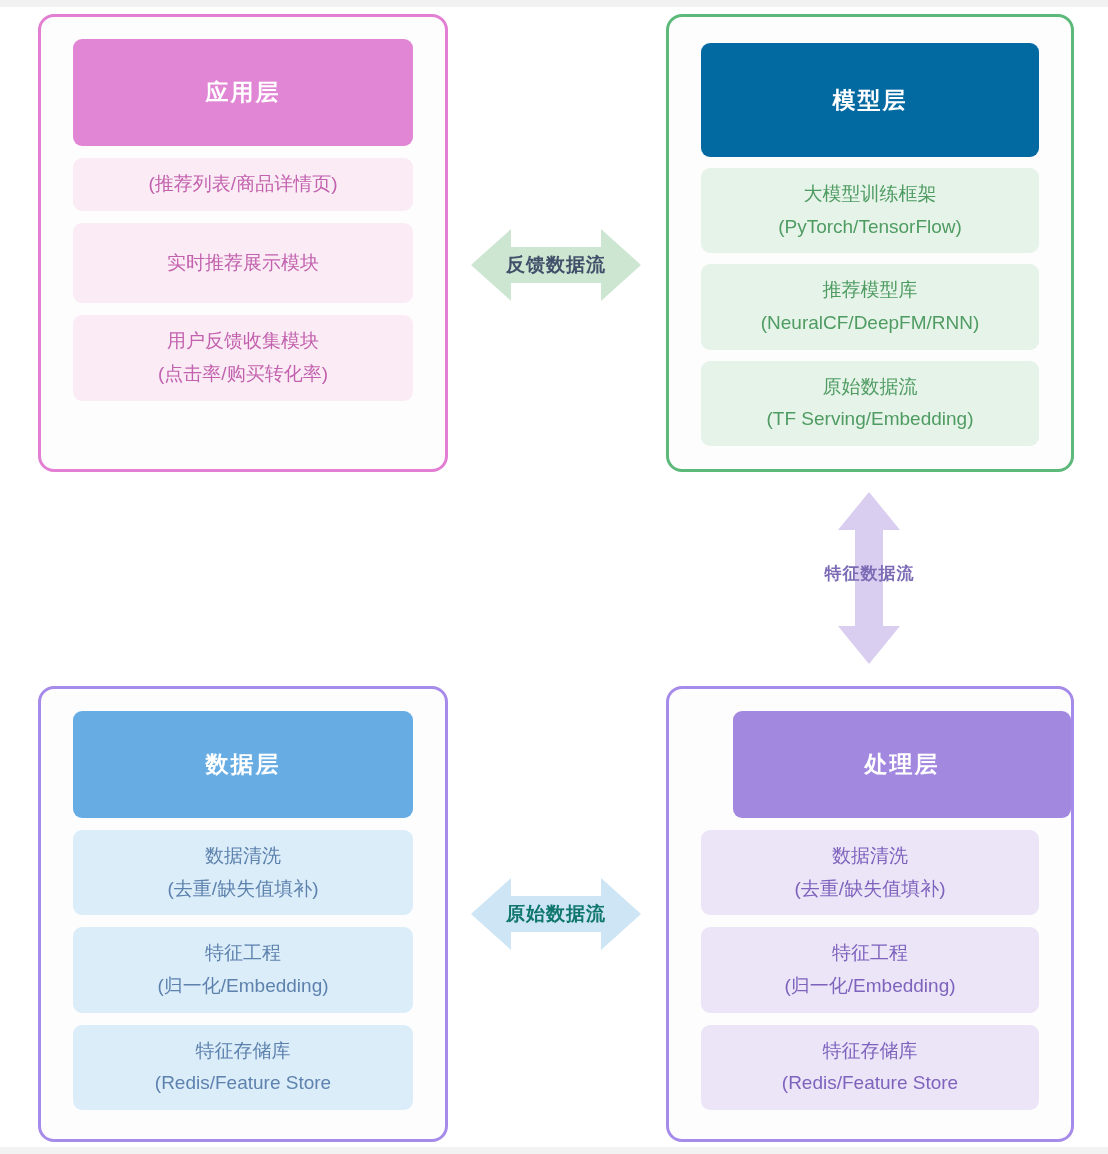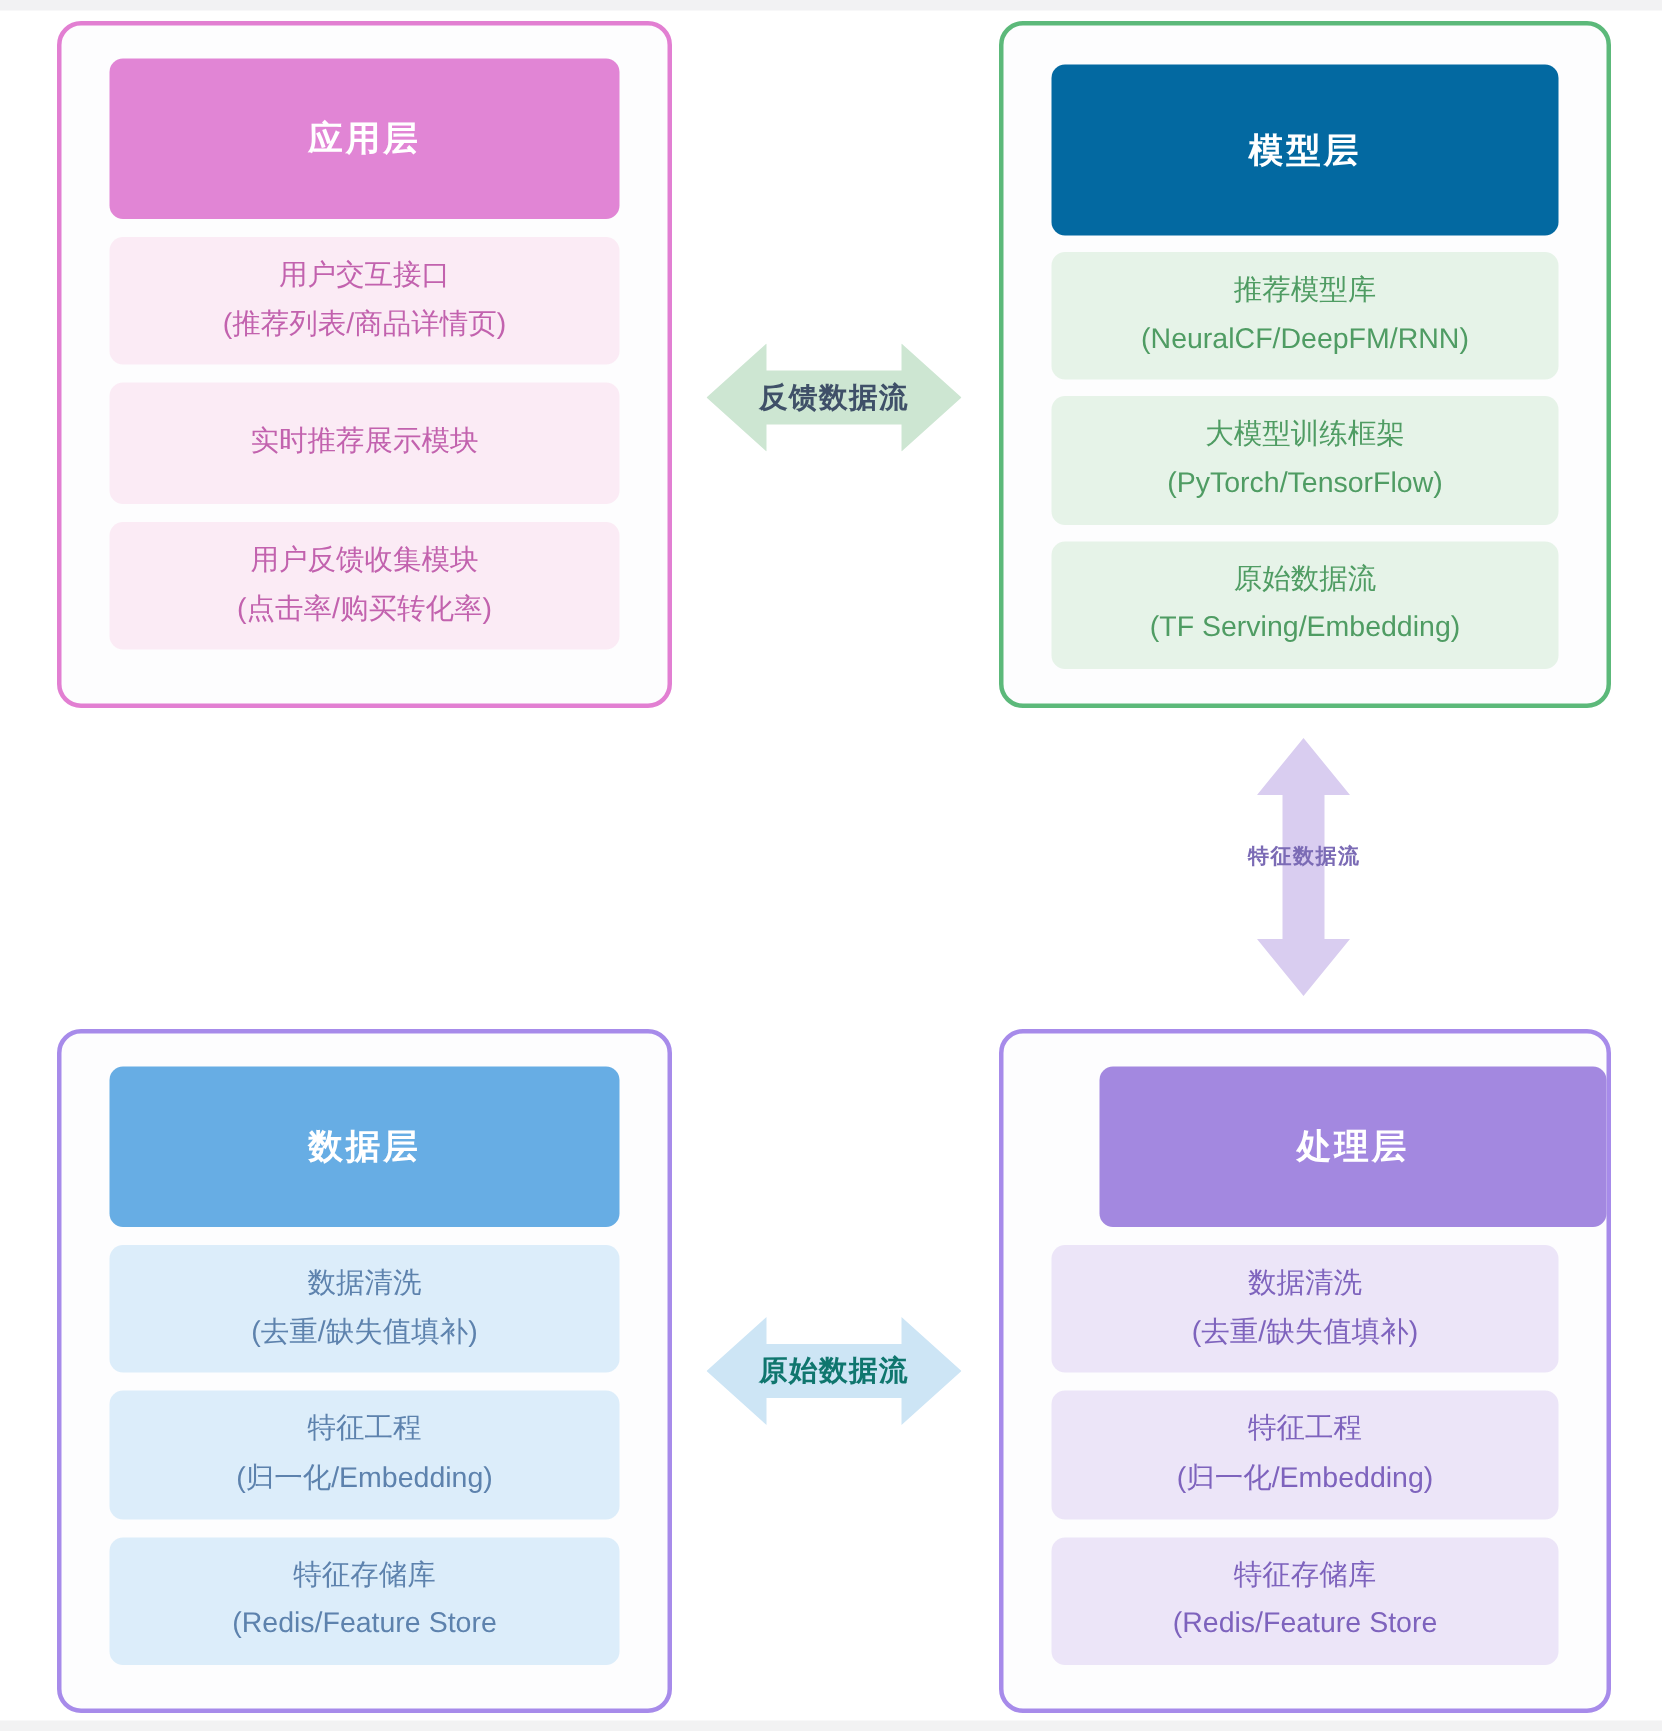--- a/index.html
+++ b/index.html
@@ -118,61 +118,60 @@
   .arrow-raw { left: 471px; top: 878px; width: 170px; height: 72px; }
   .arrow-raw .arrow-label { color: #0f766e; }
 
   .arrow-feature { left: 838px; top: 492px; width: 62px; height: 172px; }
   .arrow-feature-label {
     position: absolute;
     left: 772px;
     top: 562px;
     width: 195px;
     text-align: center;
-    font-size: 14px;
+    font-size: 17px;
     font-weight: bold;
     letter-spacing: 1px;
     color: #7b6bb5;
   }
 </style>
 </head>
 <body>
 
 <div id="canvas">
 
   <div class="top-strip"></div>
   <div class="bottom-strip"></div>
 
   <div class="panel panel-app">
     <div class="panel-header">应用层</div>
     <div class="items">
       <div class="item">
-        <span class="line">用户交互接口</span>
         <span class="line">(推荐列表/商品详情页)</span>
       </div>
       <div class="item" style="padding:24px 6px;">
         <span class="line">实时推荐展示模块</span>
       </div>
       <div class="item">
         <span class="line">用户反馈收集模块</span>
         <span class="line">(点击率/购买转化率)</span>
       </div>
     </div>
   </div>
 
   <div class="panel panel-model">
     <div class="panel-header">模型层</div>
     <div class="items">
       <div class="item">
+        <span class="line">大模型训练框架</span>
+        <span class="line">(PyTorch/TensorFlow)</span>
+      </div>
+      <div class="item">
         <span class="line">推荐模型库</span>
         <span class="line">(NeuralCF/DeepFM/RNN)</span>
-      </div>
-      <div class="item">
-        <span class="line">大模型训练框架</span>
-        <span class="line">(PyTorch/TensorFlow)</span>
       </div>
       <div class="item">
         <span class="line">原始数据流</span>
         <span class="line">(TF Serving/Embedding)</span>
       </div>
     </div>
   </div>
 
   <div class="panel panel-data">
     <div class="panel-header">数据层</div>

